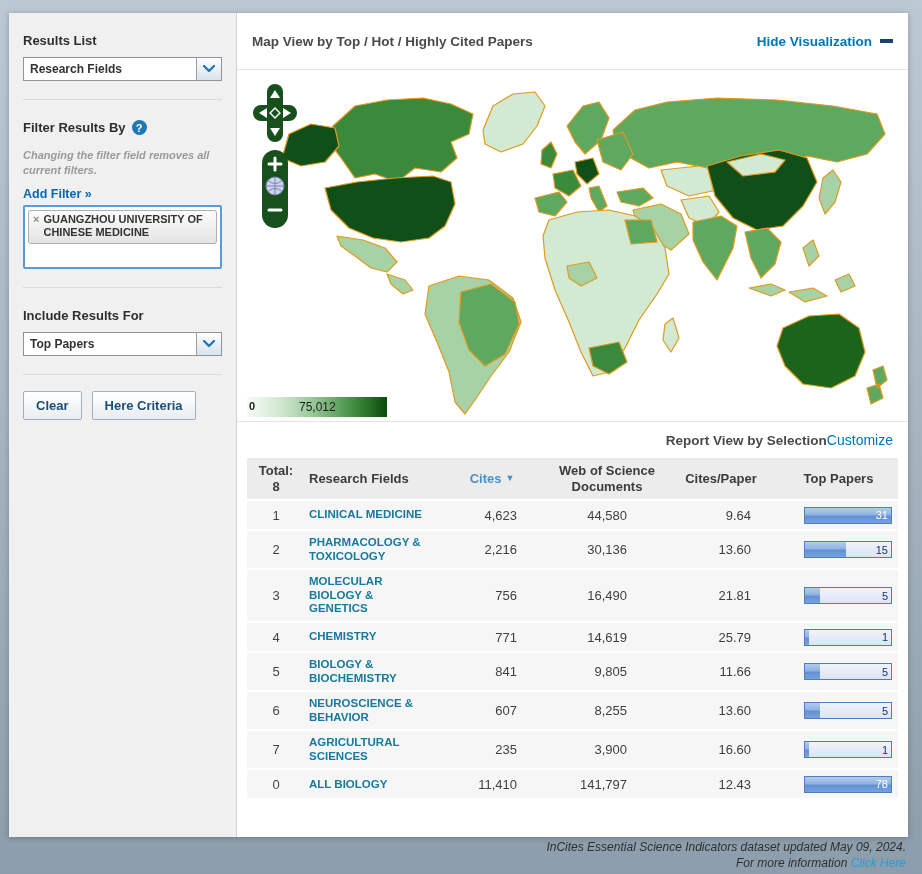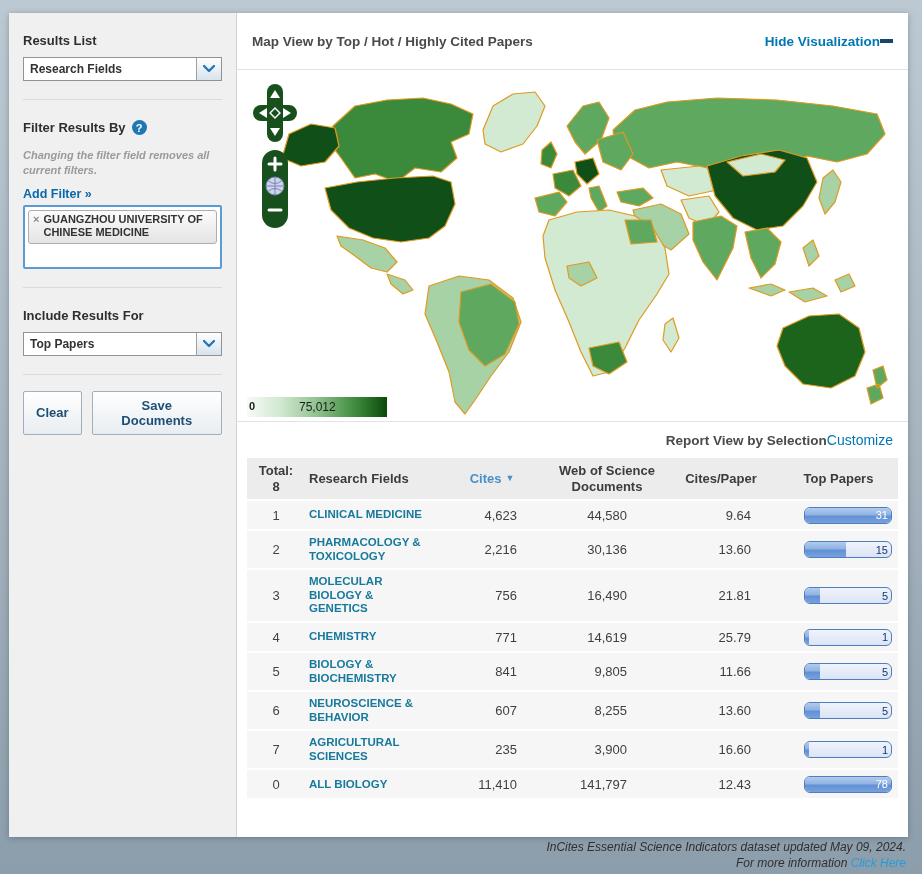--- a/index.html
+++ b/index.html
@@ -29,21 +29,21 @@
   .filter-box { border:2px solid #5b9bd5; background:#fff; min-height:64px; padding:3px; border-radius:2px; }
   .filter-tag { display:flex; align-items:flex-start; gap:4px; background:linear-gradient(180deg,#fcfcfc,#e4e4e4); border:1px solid #aeaeae; border-radius:3px; padding:2px 5px 3px 4px; font-size:11px; font-weight:bold; color:#333; line-height:1.25; }
   .tag-x { color:#8a8a8a; cursor:pointer; font-size:11px; }
   .btn-row { display:flex; gap:10px; padding-top:16px; }
   .btn { background:linear-gradient(180deg,#ffffff,#e8edf1); border:1px solid #9fb0bc; border-radius:2px; color:#1d4f74; font-weight:bold; font-size:13px; padding:6px 12px; cursor:pointer; font-family:inherit; }
 
   
   .main { flex:1; display:flex; flex-direction:column; background:#fff; min-width:0; }
   .panel-header { height:57px; display:flex; align-items:center; justify-content:space-between; padding:0 15px; border-bottom:1px solid #e3e3e3; }
   .panel-title { font-size:13.5px; font-weight:bold; color:#4a4a4a; }
-  .blue-link { font-size:13.5px; font-weight:bold; color:#0076b4; cursor:pointer; display:flex; align-items:center; gap:0; text-decoration:none; }
+  .blue-link { font-size:13.5px; font-weight:bold; color:#0076b4; cursor:pointer; display:flex; align-items:center; gap:8px; text-decoration:none; }
   .minus-glyph { display:inline-block; width:13px; height:4px; background:#17456b; }
 
   .map-body { height:352px; position:relative; border-bottom:1px solid #e3e3e3; }
   .map-svg { position:absolute; left:0; top:0; }
   .map-controls { position:absolute; left:14px; top:12px; }
   .scale-bar { position:absolute; left:10px; bottom:4px; width:140px; height:20px;
     background:linear-gradient(90deg,#f6fbf6 0%,#cfe7cf 25%,#8fc28f 50%,#3c8a3c 78%,#0b4a0b 100%); }
   .scale-min { position:absolute; left:2px; top:3px; font-size:11px; font-weight:bold; color:#222; }
   .scale-max { position:absolute; left:52px; top:3px; font-size:12px; font-weight:normal; color:#1d1d1d; }
 
@@ -56,21 +56,21 @@
   .th.cites { color:#4a90c8; cursor:pointer; gap:4px; }
   .sort-arrow { font-size:9px; color:#4a90c8; }
   .td { background:#f6f6f6; border-bottom:2px solid #fff; padding:5px 4px; display:flex; align-items:center; min-height:30px; }
   .td.rank { justify-content:center; color:#444; }
   .td.num { justify-content:flex-end; color:#3f3f3f; }
   .td.num.wos { padding-right:34px; }
   .td.num.cites { padding-right:36px; }
   .td.num.cpp { padding-right:28px; }
   .field-link { color:#177a9c; font-weight:bold; font-size:11.5px; line-height:1.18; text-decoration:none; cursor:pointer; word-break:break-word; }
   .td.bar-cell { justify-content:flex-end; padding-right:6px; }
-  .bar { position:relative; width:88px; height:17px; border:1px solid #4d7ec0; border-radius:6px; background:linear-gradient(180deg,#eff3fb,#dce4f4); overflow:hidden; }
+  .bar { position:relative; width:88px; height:17px; border:1px solid #4d7ec0; border-radius:0; background:linear-gradient(180deg,#eff3fb,#dce4f4); overflow:hidden; }
   .bar-fill { position:absolute; left:0; top:0; bottom:0; background:linear-gradient(180deg,#b2cbed 0%,#90b3e3 45%,#6191d5 55%,#78a1dc 100%); }
   .bar-val { position:absolute; right:3px; top:50%; transform:translateY(-50%); font-size:11px; color:#16386b; }
   .bar.full .bar-val { color:#fff; }
 
   .footer { position:absolute; right:16px; top:839px; text-align:right; font-style:italic; font-size:12px; color:#2f2f2f; line-height:1.35; }
   .footer a { color:#2b9bd7; text-decoration:none; font-style:italic; cursor:pointer; }
 
   .map-region { stroke:var(--map-border,#e09a1f); stroke-width:1.2; stroke-linejoin:round; cursor:pointer; }
 </style>
 </head>
@@ -114,21 +114,21 @@
         <span class="dd-btn">
           <svg width="12" height="8" viewBox="0 0 12 8">
               <path d="M1,1 L6,6 L11,1" fill="none" stroke="#2577b5" stroke-width="2.4" stroke-linecap="round" stroke-linejoin="round"></path>
             </svg>
         </span>
       </div>
     </div>
 
     <div class="side-section last btn-row">
       <button class="btn">Clear</button>
-      <button class="btn">Save Documents</button>
+      <button class="btn">Here Criteria</button>
     </div>
   </div>
 
   <div class="main">
 
     <div class="panel-header">
       <span class="panel-title">Map View by Top / Hot / Highly Cited Papers</span>
       <a class="blue-link">
         <span>Hide Visualization</span>
         <span class="minus-glyph"></span>

